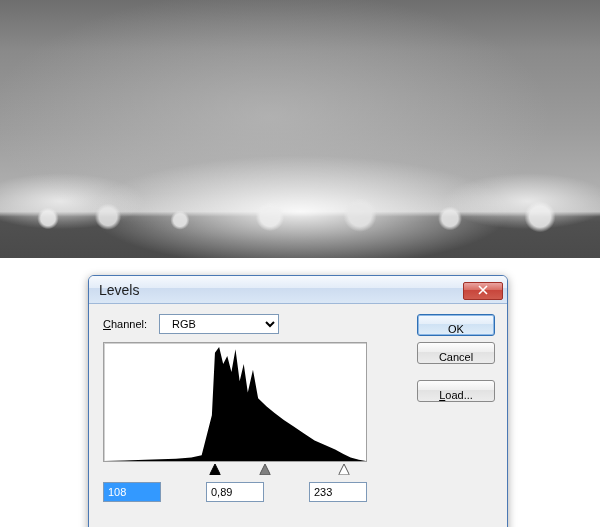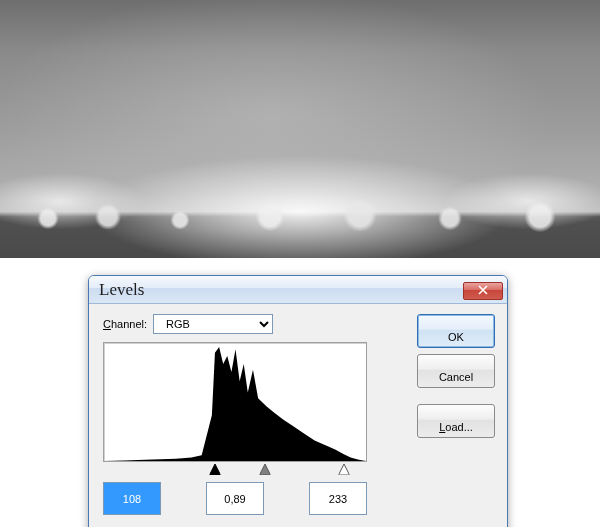--- a/index.html
+++ b/index.html
@@ -62,22 +62,21 @@
     height: 28px;
     background: linear-gradient(to bottom, #f6f9fd 0%, #e3ecf8 45%, #cddcf0 46%, #dae7f6 100%);
     border-bottom: 1px solid #9fb8d8;
     display: flex;
     align-items: center;
     padding: 0 2px 0 10px;
   }
   .titlebar .title {
     flex: 1;
     color: #1e1e1e;
-    font-size: 17px;
-    font-family: Liberation Serif, serif;
+    font-size: 14px;
   }
   .close-btn {
     width: 40px;
     height: 18px;
     margin: 2px 2px 0 0;
     border-radius: 2px;
     background: linear-gradient(to bottom, #e9a3a0 0%, #d76b61 45%, #c8463c 46%, #cf5b4e 100%);
     border: 1px solid #a03028;
     display: flex;
     align-items: center;
@@ -88,21 +87,21 @@
 
   .dialog-body {
     display: flex;
     padding: 10px 12px 10px 14px;
     gap: 12px;
     height: calc(100% - 28px);
   }
   .left-col { flex: 1; }
   .right-col { width: 78px; display: flex; flex-direction: column; gap: 6px; }
 
-  .row { display: flex; align-items: center; gap: 6px; margin-bottom: 8px; }
+  .row { display: flex; align-items: center; gap: 12px; margin-bottom: 8px; }
   .underline { text-decoration: underline; }
 
   select.channel {
     width: 120px;
     height: 20px;
     background: #fff;
     border: 1px solid #7d99b8;
     font-size: 11px;
     font-family: inherit;
     padding-left: 8px;
@@ -136,43 +135,43 @@
   .slider-handle svg { width: 11px; height: 11px; display: block; }
 
   .inputs-row {
     display: flex;
     width: 264px;
     justify-content: space-between;
     margin-top: 4px;
   }
   .num-input {
     width: 58px;
-    height: 33px;
+    height: 20px;
     border: 1px solid #7d99b8;
     background: #fff;
     font-size: 11px;
     font-family: inherit;
-    text-align: center;
+    text-align: left;
     padding: 6px 4px;
   }
   .num-input.selected {
     background: #3399ff;
     color: #fff;
   }
 
   .btn {
     height: 22px;
     width: 78px;
     border: 1px solid #8a8a8a;
     border-radius: 3px;
     background: linear-gradient(to bottom, #fdfdfd 0%, #eeeeee 45%, #e2e2e2 46%, #ececec 100%);
     font-size: 11px;
     font-family: inherit;
     cursor: pointer;
-    padding: 16px;
+    padding: 8px;
   }
   .btn.default {
     border: 1px solid #2f6fb4;
     box-shadow: 0 0 0 1px #8cb8e6 inset;
     background: linear-gradient(to bottom, #f4f9ff 0%, #e4eef9 45%, #cfe2f4 46%, #e0edf9 100%);
   }
 </style>
 </head>
 <body>
 

